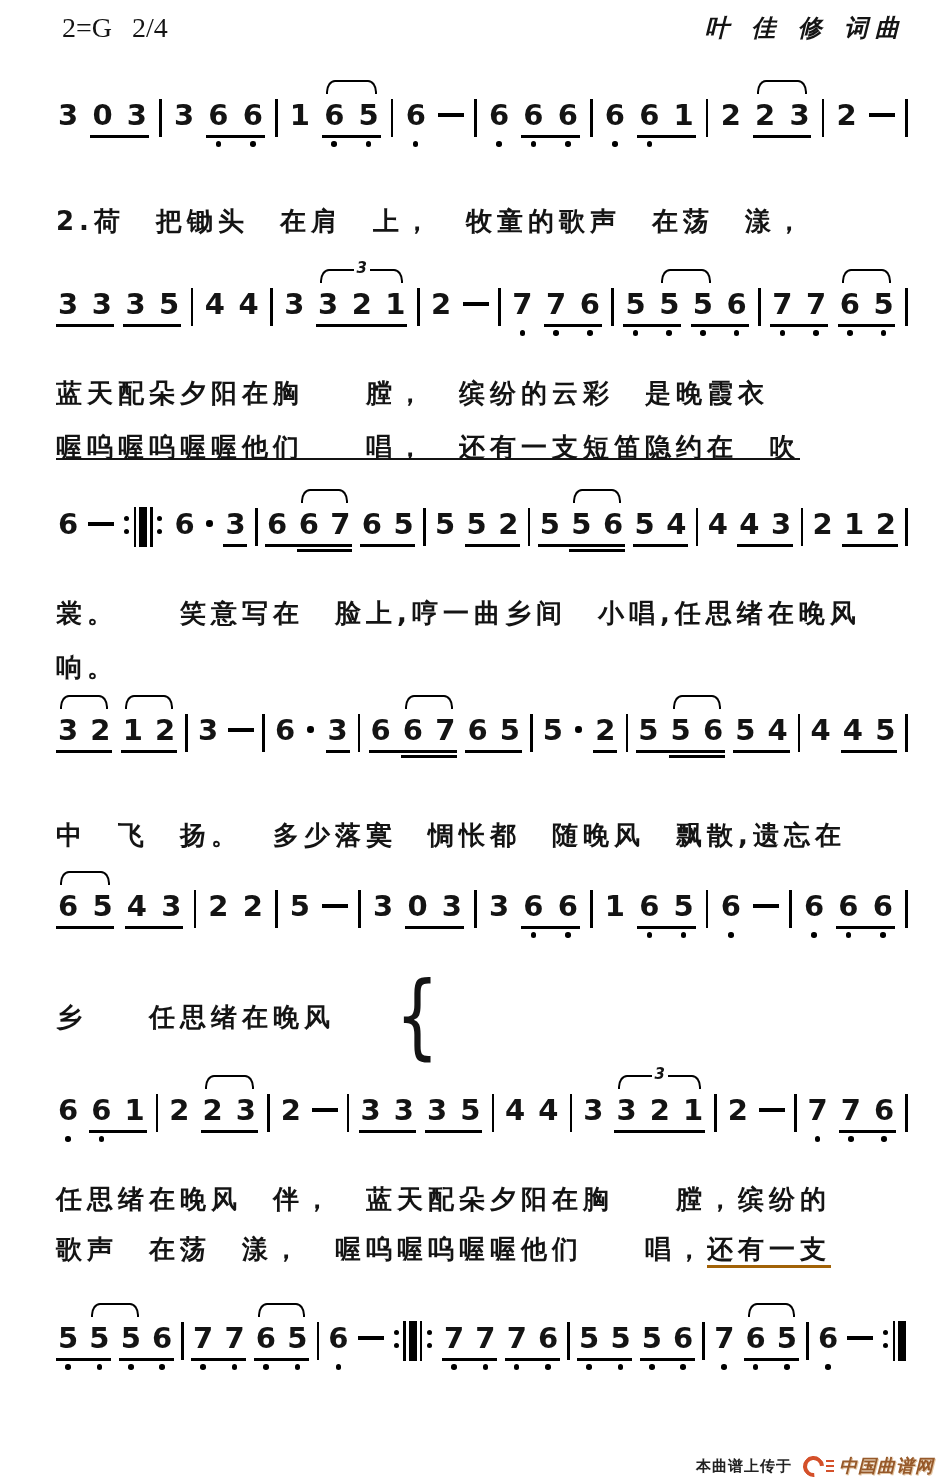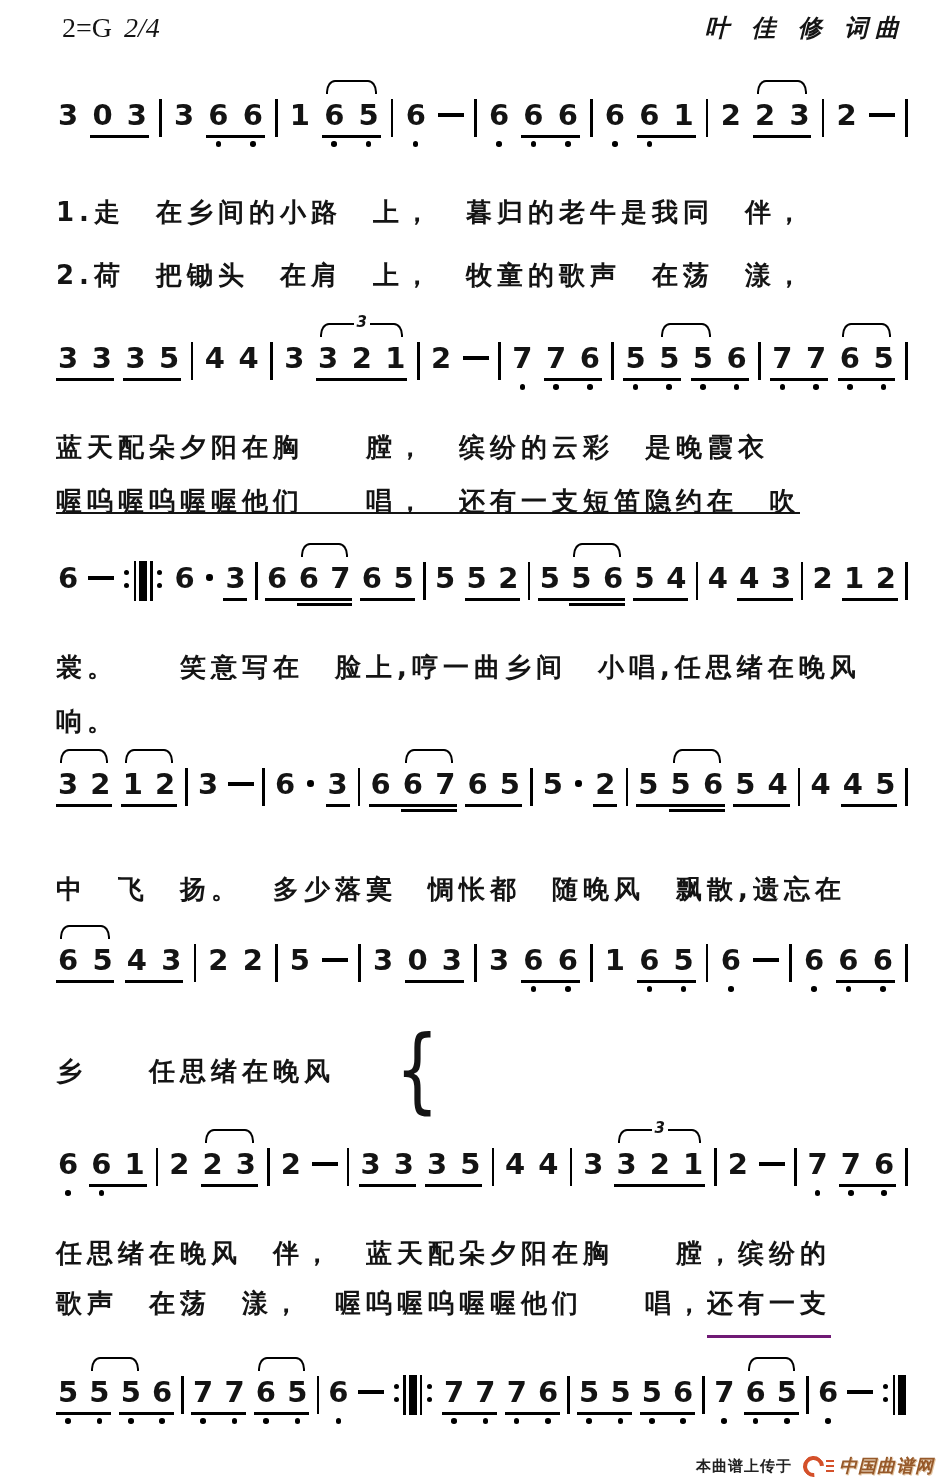--- a/index.html
+++ b/index.html
@@ -12,21 +12,21 @@
 
   
   .title{
     margin:10px 0 0;text-align:center;
     font-family:"DejaVu Serif","Liberation Serif",serif;
     font-style:italic;font-weight:bold;
     font-size:46px;line-height:60px;letter-spacing:24px;padding-left:24px;
   }
   .meta{display:flex;justify-content:space-between;align-items:flex-end;margin-top:6px;height:38px;}
   .keytime{font-family:"Liberation Serif","DejaVu Serif",serif;font-size:28px;margin-left:6px;}
-  .keytime .ts{margin-left:12px;font-style:italic;}
+  .keytime .ts{margin-left:20px;}
   .composer{
     font-family:"DejaVu Serif","Liberation Serif",serif;font-style:italic;font-weight:bold;
     font-size:24px;letter-spacing:7px;margin-right:2px;
   }
 
   
   .music{
     position:relative;display:flex;justify-content:space-between;align-items:flex-start;
     height:78px;padding-top:20px;box-sizing:content-box;
   }
@@ -58,21 +58,21 @@
   .rdots{display:inline-flex;flex-direction:column;justify-content:center;height:36px;margin:0 3px;row-gap:8px;}
   .rdot{width:5px;height:5px;border-radius:50%;background:#000;}
   .rthin{width:2.5px;height:40px;background:#000;margin:0 1.5px;}
   .rthick{width:8px;height:40px;background:#000;margin:0 1.5px;}
 
   
   .lyric{
     font-size:26px;font-weight:bold;line-height:36px;letter-spacing:5px;
     white-space:nowrap;
   }
-  .lseg.u{border-bottom:3px solid #701a75;padding-bottom:17px;text-align:right;}
+  .lseg.u{border-bottom:3px solid #a16207;padding-bottom:1px;text-align:right;}
 
   
   .refrain{display:flex;align-items:center;height:100px;}
   .refrain-left{flex:0 0 332px;font-size:26px;font-weight:bold;letter-spacing:5px;white-space:nowrap;}
   .brace{
     font-size:92px;font-weight:400;line-height:92px;
     transform:scaleX(0.75);margin:0 4px 0 0;
     font-family:"DejaVu Sans",sans-serif;
   }
   .refrain-lines{display:flex;flex-direction:column;row-gap:18px;}
@@ -193,21 +193,20 @@
       <span class="slot barline"></span>
       <i class="beam" style="left: 34px; width: 59px;"></i>
       <i class="beam" style="left: 150px; width: 59px;"></i>
       <i class="beam" style="left: 266px; width: 59px;"></i>
       <i class="beam" style="left: 465px; width: 59px;"></i>
       <i class="beam" style="left: 581px; width: 59px;"></i>
       <i class="beam" style="left: 697px; width: 58px;"></i>
       <i class="slur" style="left: 270.32px; width: 50.36px;"></i>
       <i class="slur" style="left: 701.32px; width: 49.36px;"></i>
     </div>
-  <div class="lyric" id="lyr0"><span class="lseg">1.走　在乡间的小路　上，　暮归的老牛是我同　伴，</span></div>
   <div class="lyric" id="lyr1"><span class="lseg">2.荷　把锄头　在肩　上，　牧童的歌声　在荡　漾，</span></div>
 
   <div class="music" id="music1">
       <span class="slot note">
         <b class="digit">3</b>
       </span>
       <span class="slot note">
         <b class="digit">3</b>
       </span>
       <span class="slot note">

